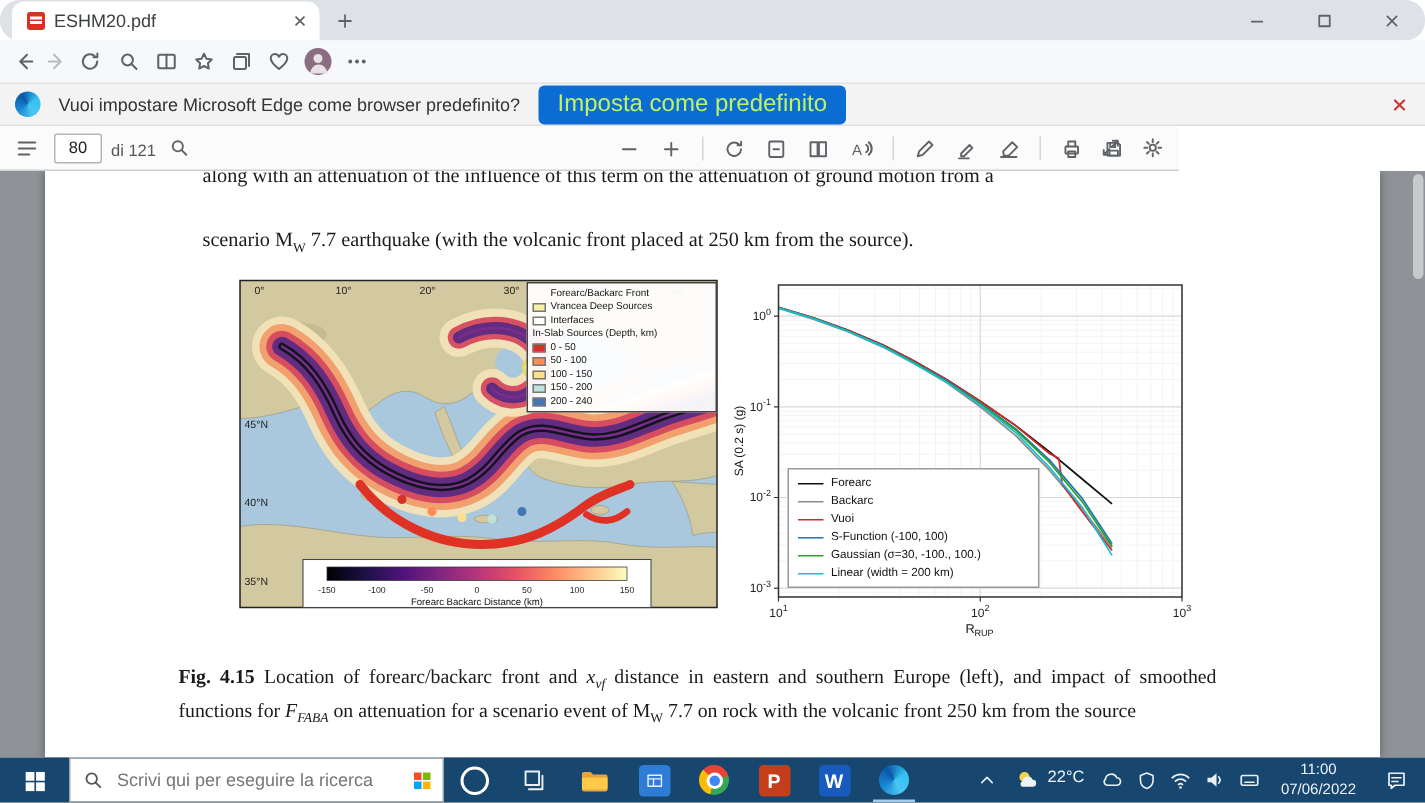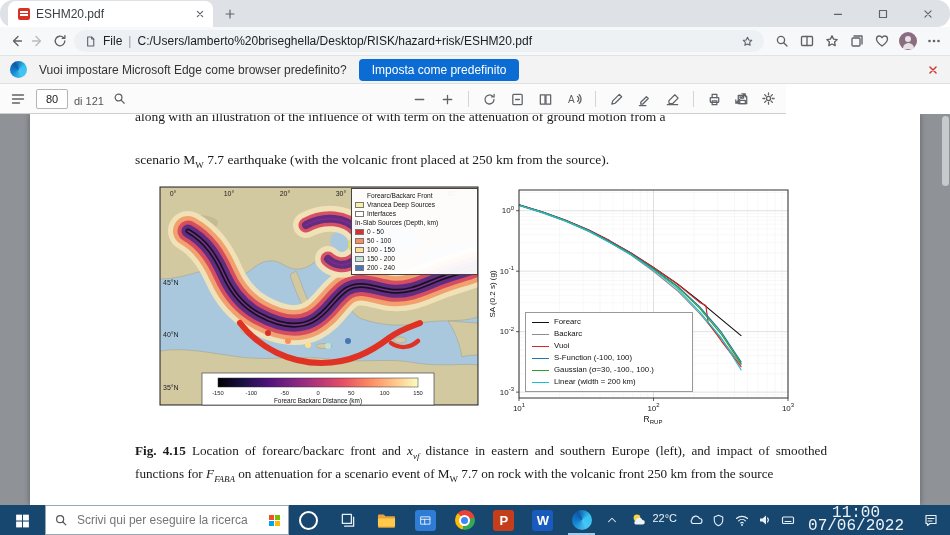--- a/index.html
+++ b/index.html
@@ -26,41 +26,41 @@
   .addr-url{font-size:12px;color:#202124;white-space:nowrap;overflow:hidden;text-overflow:ellipsis;flex:1;}
   .nav-right{display:flex;align-items:center;gap:9px;margin-left:4px;}
   .avatar{width:18px;height:18px;border-radius:50%;background:#8a6d80;position:relative;}
   .avatar::before{content:"";position:absolute;left:6px;top:3.5px;width:6px;height:6px;border-radius:50%;background:#e8e2e6;}
   .avatar::after{content:"";position:absolute;left:3.5px;top:10.5px;width:11px;height:6px;border-radius:6px 6px 0 0;background:#e8e2e6;}
   
   .notif{position:absolute;left:0;top:56px;width:950px;height:28px;background:#f3f3f3;border-bottom:1px solid #e0e0e0;
     display:flex;align-items:center;box-sizing:border-box;padding:0 10px;gap:12px;}
   .edge-logo{width:17px;height:17px;border-radius:50%;background:conic-gradient(from 150deg,#49c6f2,#1787d3,#0b59a8,#35c1f1,#49c6f2);}
   .notif-text{font-size:12px;color:#333;}
-  .notif-btn{background:#0b6cd4;color:#ffffff;font-size:12px;border-radius:4px;padding:4px 13px;cursor:pointer;text-align:center;}
+  .notif-btn{background:#0b6cd4;color:#bef264;font-size:16px;border-radius:4px;padding:4px 13px;cursor:pointer;text-align:center;}
   .notif-close{margin-left:auto;}
   
   .pdfbar{position:absolute;left:0;top:84px;width:786px;height:30px;background:#fbfbfb;border-bottom:1px solid #cfcfcf;
     display:flex;align-items:center;box-sizing:border-box;padding:0 10px;}
   .pageinput{width:30px;height:18px;border:1px solid #b5b5b5;border-radius:2px;font-size:11px;text-align:center;
     font-family:"Liberation Sans",sans-serif;padding:0;margin-left:10px;background:#fff;color:#222;}
   .pagetotal{font-size:11px;color:#555;margin:4px 8px 0 6px;}
   .pdf-center{position:absolute;left:412px;top:0;height:30px;display:flex;align-items:center;gap:13px;}
   .vdiv{width:1px;height:16px;background:#d5d5d5;}
   .pdf-right{margin-left:auto;display:flex;align-items:center;gap:13px;}
   
   .content{position:absolute;left:0;top:114px;width:950px;height:391px;background:#8f9296;overflow:hidden;}
   .scrollbar{position:absolute;right:1px;top:0;width:7px;height:391px;}
   .scroll-thumb{position:absolute;right:0;top:2px;width:7px;height:70px;background:#c7c9cc;border-radius:4px;}
   .page{position:absolute;left:30px;top:0;width:890px;height:391px;background:#fff;overflow:hidden;
     box-shadow:0 0 6px rgba(0,0,0,.35);font-family:"Liberation Serif",serif;color:#1a1a1a;}
   .doc-clip{position:absolute;left:105px;top:-7px;width:690px;font-size:13.5px;line-height:19px;}
   .doc-line{position:absolute;left:105px;top:12px;width:690px;font-size:13.5px;line-height:19px;margin-top:24px;}
   sub.m{font-size:9px;}
-  .caption{position:absolute;left:105px;top:328px;width:692px;font-size:13.2px;line-height:18.5px;text-align:justify;}
+  .caption{position:absolute;left:89px;top:328px;width:692px;font-size:13.2px;line-height:18.5px;text-align:justify;}
   .cap-b{font-weight:bold;}
   .ital{font-style:italic;}
   
   .mapfig{position:absolute;left:118px;top:69px;width:335px;height:237px;}
   .map-legend{position:absolute;left:203px;top:5px;width:127px;background:rgba(255,255,255,.95);
     border:0.5px solid #444;font-family:"Liberation Sans",sans-serif;font-size:6.6px;color:#111;
     padding:2px 3px;box-sizing:border-box;line-height:9px;}
   .mlg-row{display:flex;align-items:center;gap:3px;}
   .mlg-sw{width:9px;height:6px;border:0.5px solid #777;flex:0 0 auto;box-sizing:border-box;}
   .mlg-line{height:0!important;border:none!important;}
@@ -83,21 +83,21 @@
     color:#fff;font-weight:bold;font-size:13px;font-family:"Liberation Sans",sans-serif;}
   .chrome{width:20px;height:20px;border-radius:50%;position:relative;background:conic-gradient(from -45deg,#ea4335 0 120deg,#34a853 120deg 240deg,#fbbc05 240deg 360deg);}
   .chrome::before{content:"";position:absolute;inset:4.5px;border-radius:50%;background:#fff;}
   .chrome::after{content:"";position:absolute;inset:6.5px;border-radius:50%;background:#4285f4;}
   .edge-big{width:20px;height:20px;border-radius:50%;background:conic-gradient(from 150deg,#49c6f2,#1787d3,#0b59a8,#35c1f1,#49c6f2);}
   .running::after{content:"";position:absolute;left:6px;right:6px;bottom:0;height:2.5px;background:#9ecbee;}
   .tray{margin-left:auto;display:flex;align-items:center;gap:2px;padding-right:2px;}
   .tic{fill:none;stroke:#e9eff5;stroke-width:1.15;stroke-linecap:round;stroke-linejoin:round;}
   .trayic{width:21px;display:flex;align-items:center;justify-content:center;}
   .weather{display:flex;align-items:flex-start;gap:4px;padding:0 6px;font-size:11px;}
-  .clock{display:flex;flex-direction:column;align-items:center;justify-content:center;font-size:16px;line-height:13px;padding:0 8px;font-family:Liberation Mono, monospace;}
+  .clock{display:flex;flex-direction:column;align-items:center;justify-content:center;font-size:10px;line-height:13px;padding:0 8px;}
   .actionc{width:34px;display:flex;align-items:center;justify-content:center;border-left:0px;}
 </style>
 </head>
 <body>
 
 <div class="screen">
 
   <div class="tabstrip">
     <div class="tab">
       <span class="favicon"></span>
@@ -142,36 +142,20 @@
       <svg class="ic dis" width="16" height="16" viewBox="0 0 16 16">
           <path d="M6 3.5L10.5 8 6 12.5M10.5 8h-8"></path>
         </svg>
     </span>
     <span class="icbtn">
       <svg class="ic" width="16" height="16" viewBox="0 0 16 16">
           <path d="M12.8 8a4.8 4.8 0 1 1-1.4-3.4"></path>
           <path d="M12.9 2.6v2.6h-2.6"></path>
         </svg>
     </span>
-    <div class="addr">
-      <span class="icbtn">
-        <svg class="ic" width="13" height="13" viewBox="0 0 16 16">
-            <path d="M4.5 2.5h5l2.5 2.5v8.5h-7.5z"></path>
-            <path d="M9.5 2.5V5H12"></path>
-          </svg>
-      </span>
-      <span class="addr-scheme">File</span>
-      <span class="addr-sep">|</span>
-      <span class="addr-url">C:/Users/lamberto%20briseghella/Desktop/RISK/hazard+risk/ESHM20.pdf</span>
-      <span class="icbtn">
-        <svg class="ic" width="13" height="13" viewBox="0 0 16 16">
-            <path d="M8 2.8l1.6 3.3 3.6.5-2.6 2.5.6 3.6L8 11l-3.2 1.7.6-3.6-2.6-2.5 3.6-.5z"></path>
-          </svg>
-      </span>
-    </div>
     <div class="nav-right">
       <span class="icbtn">
         <svg class="ic" width="16" height="16" viewBox="0 0 16 16">
             <circle cx="7" cy="7" r="3.6"></circle>
             <path d="M9.7 9.7L13 13"></path>
           </svg>
       </span>
       <span class="icbtn">
         <svg class="ic" width="16" height="16" viewBox="0 0 16 16">
             <rect x="2.5" y="3.5" width="11" height="9" rx="1"></rect>
@@ -314,21 +298,21 @@
             <path d="M8 2v2M8 12v2M2 8h2M12 8h2M3.9 3.9l1.4 1.4M10.7 10.7l1.4 1.4M3.9 12.1l1.4-1.4M10.7 5.3l1.4-1.4"></path>
           </svg>
         </span>
     </div>
   </div>
 
   <div class="content">
     <div class="page">
 
       <div class="doc-clip">
-        <span>along with an illustration of the influence of with term on the attenuation of ground motion from a</span>
+        <span>along with an attenuation of the influence of this term on the attenuation of ground motion from a</span>
       </div>
       <div class="doc-line">
         <span>scenario M</span><sub class="m">W</sub><span> 7.7 earthquake (with the volcanic front placed at 250 km from the source).</span>
       </div>
 
       <div class="mapfig">
         <svg width="335" height="237" viewBox="0 0 335 237">
           <defs>
             <linearGradient id="cbgrad" x1="0" y1="0" x2="1" y2="0">
                 <stop offset="0%" stop-color="#000004"></stop>

